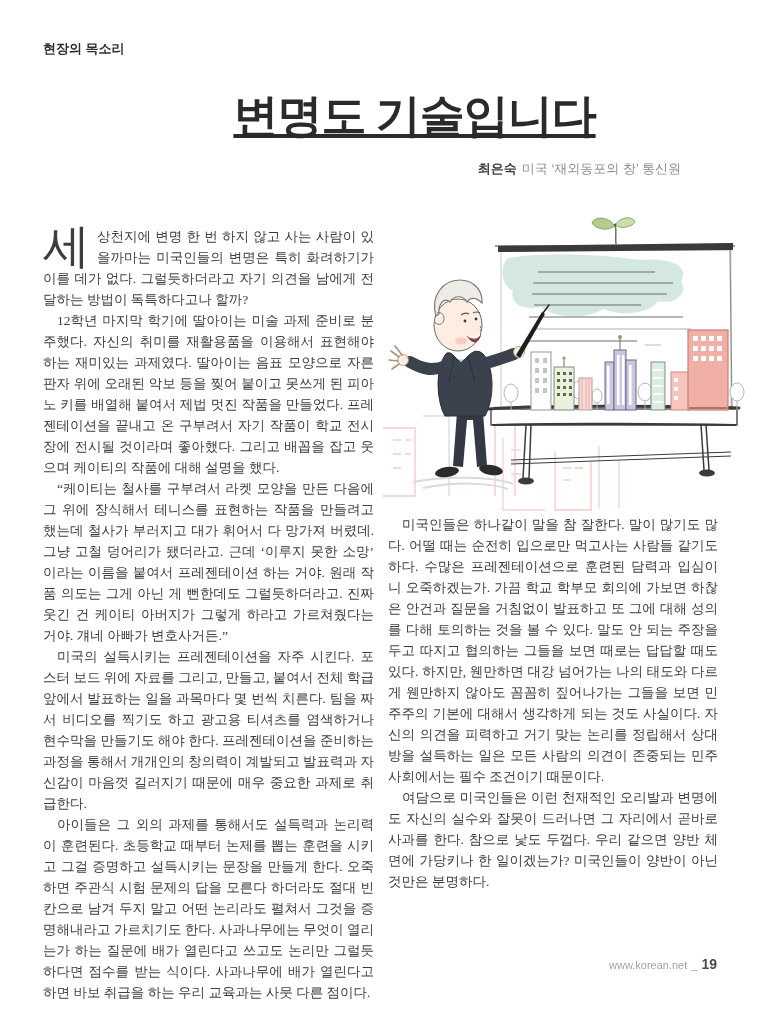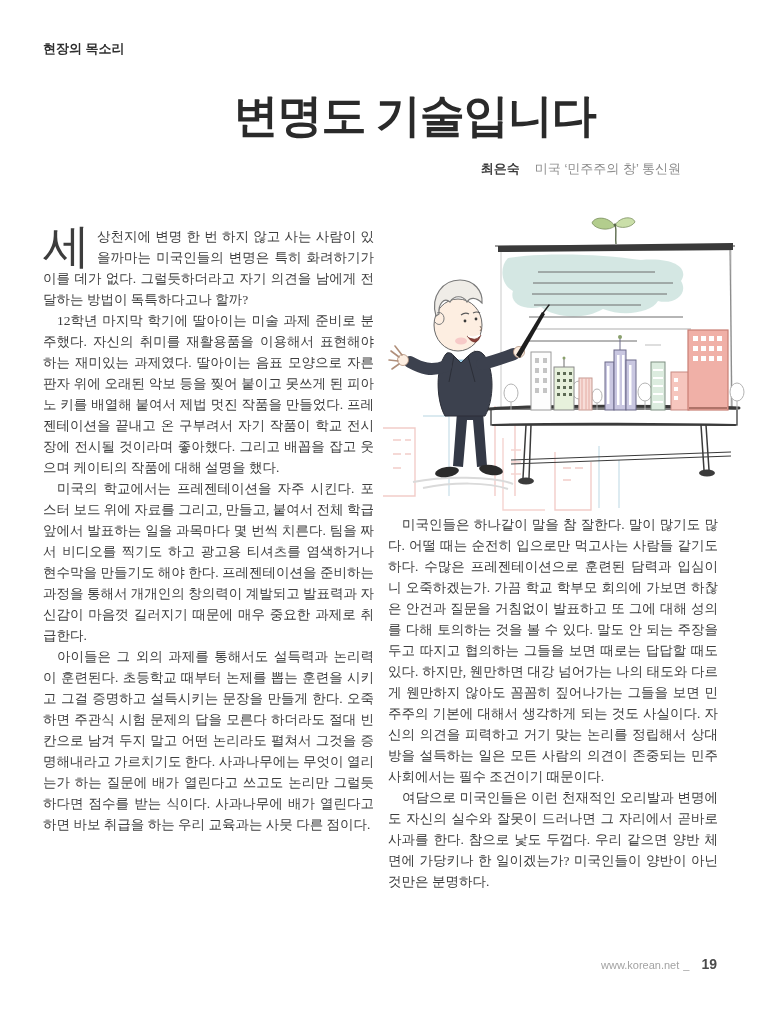--- a/index.html
+++ b/index.html
@@ -4,53 +4,53 @@
 <style>
   html,body{margin:0;padding:0;background:#ffffff;}
   .page{position:relative;width:761px;height:1017px;background:#fff;overflow:hidden;
         font-family:"Liberation Serif","DejaVu Serif",serif;color:#3d3d3d;}
 
   .section-label{position:absolute;top:40px;left:43px;font-family:"Liberation Sans","DejaVu Sans",sans-serif;
         font-size:13px;font-weight:bold;color:#2e2e2e;letter-spacing:0px;}
 
   .title{position:absolute;top:86px;left:0;width:100%;margin:0;text-align:center;padding-left:68px;
         box-sizing:border-box;font-size:45px;font-weight:600;color:#2a2a2a;letter-spacing:-1px;
-        font-family:"Liberation Serif","DejaVu Serif",serif;}
+        font-family:"Liberation Serif","DejaVu Serif",serif;text-decoration:underline;}
 
   .byline{position:absolute;top:160px;right:80px;font-family:"Liberation Sans","DejaVu Sans",sans-serif;
         font-size:13px;color:#8c8c8c;}
-  .byline .author{font-weight:bold;color:#3a3a3a;margin-right:15px;font-family:Liberation Serif, serif;}
+  .byline .author{font-weight:bold;color:#3a3a3a;margin-right:5px;font-family:Liberation Serif, serif;}
 
   .col{position:absolute;width:331px;font-size:13.5px;line-height:21px;text-align:justify;
         color:#3d3d3d;}
   .col p{margin:0;}
   .col p.indent{text-indent:14px;}
   .col-left{left:43px;top:226px;}
   .col-right{left:388px;top:514px;width:330px;}
 
   .dropcap{float:left;font-size:47px;line-height:39px;padding:1px 7px 0 0;color:#3d3d3d;font-weight:500;}
 
   .illustration{position:absolute;left:383px;top:210px;width:374px;height:302px;}
 
   .footer{position:absolute;top:956px;right:44px;font-family:"Liberation Sans","DejaVu Sans",sans-serif;
         font-size:11px;color:#a3a3a3;}
   .footer .sep{margin:0 4px;}
-  .footer .pagenum{font-size:14px;color:#4a4a4a;font-weight:600;margin-left:8px;}
+  .footer .pagenum{font-size:14px;color:#4a4a4a;font-weight:600;}
 </style>
 </head>
 <body>
 
 <div class="page">
 
   <div class="section-label">현장의 목소리</div>
 
   <h1 class="title">변명도 기술입니다</h1>
 
   <div class="byline">
-    <span class="author">최은숙</span><span class="affil">미국 ‘민주주의 창’ 통신원</span>
+    <span class="author">최은숙</span><span class="affil">미국 ‘재외동포의 창’ 통신원</span>
   </div>
 
   <svg class="illustration" viewBox="0 0 374 302" xmlns="http://www.w3.org/2000/svg">
 
     <g fill="none" stroke-width="1.4">
       <path d="M-4 218 H32 V286 H-4" stroke="#f2cdc9"></path>
       <path d="M10 230 h8 M22 230 h6 M10 244 h8 M22 244 h6 M10 258 h8" stroke="#f2cdc9"></path>
       <path d="M40 206 H66 V286" stroke="#cfe3ec"></path>
       <path d="M112 196 V286 M132 212 V286 M112 214 H132" stroke="#f2cdc9"></path>
       <path d="M120 228 V300 H162 M128 240 h10 M128 252 h10 M128 264 h10" stroke="#f5d4d0"></path>
@@ -212,21 +212,22 @@
 
     <g>
       <path d="M133 145 L159 102 L162 104 L137 148 Z" fill="#1e1e1e"></path>
       <path d="M160 103 L166 95" stroke="#1e1e1e" stroke-width="1.4" stroke-linecap="round"></path>
     </g>
   </svg>
 
   <div class="col col-left">
     <p><span class="dropcap">세</span><span>상천지에 변명 한 번 하지 않고 사는 사람이 있을까마는 미국인들의 변명은 특히 화려하기가 이를 데가 없다. 그럴듯하더라고 자기 의견을 남에게 전달하는 방법이 독특하다고나 할까?</span></p>
     <p class="indent">12학년 마지막 학기에 딸아이는 미술 과제 준비로 분주했다. 자신의 취미를 재활용품을 이용해서 표현해야 하는 재미있는 과제였다. 딸아이는 음표 모양으로 자른 판자 위에 오래된 악보 등을 찢어 붙이고 못쓰게 된 피아노 키를 배열해 붙여서 제법 멋진 작품을 만들었다. 프레젠테이션을 끝내고 온 구부려서 자기 작품이 학교 전시장에 전시될 것이라며 좋아했다. 그리고 배꼽을 잡고 웃으며 케이티의 작품에 대해 설명을 했다.</p>
-    <p class="indent">미국의 학교에서는 프레젠테이션을 자주 시킨다. 포스터 보드 위에 자료를 그리고, 만들고, 붙여서 전체 학급 앞에서 발표하는 일을 과목마다 몇 번씩 치른다. 팀을 짜서 비디오를 찍기도 하고 광고용 티셔츠를 염색하거나 현수막을 만들기도 해야 한다. 프레젠테이션을 준비하는 과정을 통해서 개개인의 창의력이 계발되고 발표력과 자신감이 마음껏 길러지기 때문에 매우 중요한 과제로 취급한다.</p>
+    <p class="indent">“케이티는 철사를 구부려서 라켓 모양을 만든 다음에 그 위에 장식해서 테니스를 표현하는 작품을 만들려고 했는데 철사가 부러지고 대가 휘어서 다 망가져 버렸데. 그냥 고철 덩어리가 됐더라고. 근데 ‘이루지 못한 소망’ 이라는 이름을 붙여서 프레젠테이션 하는 거야. 원래 작품 의도는 그게 아닌 게 뻔한데도 그럴듯하더라고. 진짜 웃긴 건 케이티 아버지가 그렇게 하라고 가르쳐줬다는 거야. 걔네 아빠가 변호사거든.”</p>
+    <p class="indent">미국의 설득시키는 프레젠테이션을 자주 시킨다. 포스터 보드 위에 자료를 그리고, 만들고, 붙여서 전체 학급 앞에서 발표하는 일을 과목마다 몇 번씩 치른다. 팀을 짜서 비디오를 찍기도 하고 광고용 티셔츠를 염색하거나 현수막을 만들기도 해야 한다. 프레젠테이션을 준비하는 과정을 통해서 개개인의 창의력이 계발되고 발표력과 자신감이 마음껏 길러지기 때문에 매우 중요한 과제로 취급한다.</p>
     <p class="indent">아이들은 그 외의 과제를 통해서도 설득력과 논리력이 훈련된다. 초등학교 때부터 논제를 뽑는 훈련을 시키고 그걸 증명하고 설득시키는 문장을 만들게 한다. 오죽하면 주관식 시험 문제의 답을 모른다 하더라도 절대 빈칸으로 남겨 두지 말고 어떤 논리라도 펼쳐서 그것을 증명해내라고 가르치기도 한다. 사과나무에는 무엇이 열리는가 하는 질문에 배가 열린다고 쓰고도 논리만 그럴듯하다면 점수를 받는 식이다. 사과나무에 배가 열린다고 하면 바보 취급을 하는 우리 교육과는 사뭇 다른 점이다.</p>
 
   </div>
 
   <div class="col col-right">
     <p class="indent">미국인들은 하나같이 말을 참 잘한다. 말이 많기도 많다. 어떨 때는 순전히 입으로만 먹고사는 사람들 같기도 하다. 수많은 프레젠테이션으로 훈련된 담력과 입심이니 오죽하겠는가. 가끔 학교 학부모 회의에 가보면 하찮은 안건과 질문을 거침없이 발표하고 또 그에 대해 성의를 다해 토의하는 것을 볼 수 있다. 말도 안 되는 주장을 두고 따지고 협의하는 그들을 보면 때로는 답답할 때도 있다. 하지만, 웬만하면 대강 넘어가는 나의 태도와 다르게 웬만하지 않아도 꼼꼼히 짚어나가는 그들을 보면 민주주의 기본에 대해서 생각하게 되는 것도 사실이다. 자신의 의견을 피력하고 거기 맞는 논리를 정립해서 상대방을 설득하는 일은 모든 사람의 의견이 존중되는 민주 사회에서는 필수 조건이기 때문이다.</p>
     <p class="indent"><span>여담으로 미국인들은 이런 천재적인 오리발과 변명에도 자신의 실수와 잘못이 드러나면 그 자리에서 곧바로 사과를 한다. 참으로 낯도 두껍다. 우리 같으면 양반 체면에 가당키나 한 일이겠는가? 미국인들이 양반이 아닌 것만은 분명하다.</span></p>
   </div>
 
   <div class="footer">

